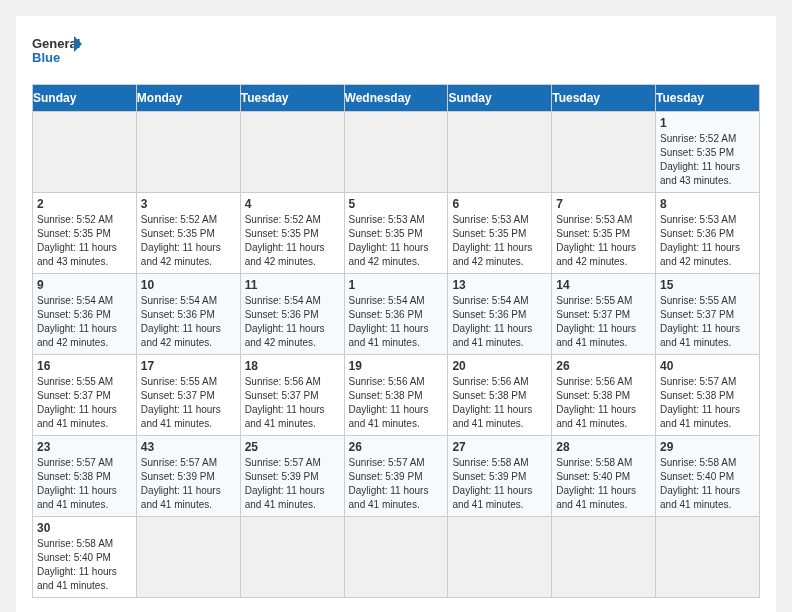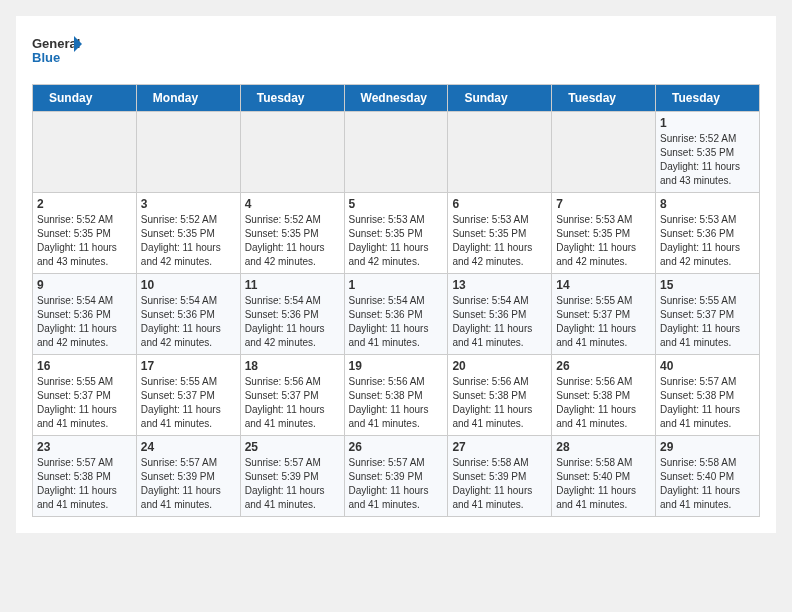--- a/index.html
+++ b/index.html
@@ -43,21 +43,21 @@
     table {
       width: 100%;
       border-collapse: collapse;
       table-layout: fixed;
     }
     thead tr th {
       background: #1a6eb5;
       color: #fff;
       font-size: 12px;
       font-weight: bold;
-      padding: 6px 16px;
+      padding: 6px 0;
       text-align: left;
       border: 1px solid #ccc;
     }
     tbody tr td {
       border: 1px solid #ccc;
       vertical-align: top;
       padding: 4px;
       font-size: 10px;
       color: #333;
       min-height: 70px;
@@ -286,21 +286,21 @@
         </tr>
         <tr>
           <td>
             <span class="day-num">23</span>
             <div class="day-info" style="white-space: pre-line;">Sunrise: 5:57 AM
 Sunset: 5:38 PM
 Daylight: 11 hours
 and 41 minutes.</div>
           </td>
           <td>
-            <span class="day-num">24</span>
+            <span class="day-num">43</span>
             <div class="day-info" style="white-space: pre-line;">Sunrise: 5:57 AM
 Sunset: 5:39 PM
 Daylight: 11 hours
 and 41 minutes.</div>
           </td>
           <td>
             <span class="day-num">25</span>
             <div class="day-info" style="white-space: pre-line;">Sunrise: 5:57 AM
 Sunset: 5:39 PM
 Daylight: 11 hours
@@ -327,16 +327,31 @@
 Daylight: 11 hours
 and 41 minutes.</div>
           </td>
           <td>
             <span class="day-num">29</span>
             <div class="day-info" style="white-space: pre-line;">Sunrise: 5:58 AM
 Sunset: 5:40 PM
 Daylight: 11 hours
 and 41 minutes.</div>
           </td>
+        </tr>
+        <tr>
+          <td>
+            <span class="day-num">30</span>
+            <div class="day-info" style="white-space: pre-line;">Sunrise: 5:58 AM
+Sunset: 5:40 PM
+Daylight: 11 hours
+and 41 minutes.</div>
+          </td>
+          <td class="empty"></td>
+          <td class="empty"></td>
+          <td class="empty"></td>
+          <td class="empty"></td>
+          <td class="empty"></td>
+          <td class="empty"></td>
         </tr>
       </tbody>
   </table>
 </div>
 
 </body></html>

